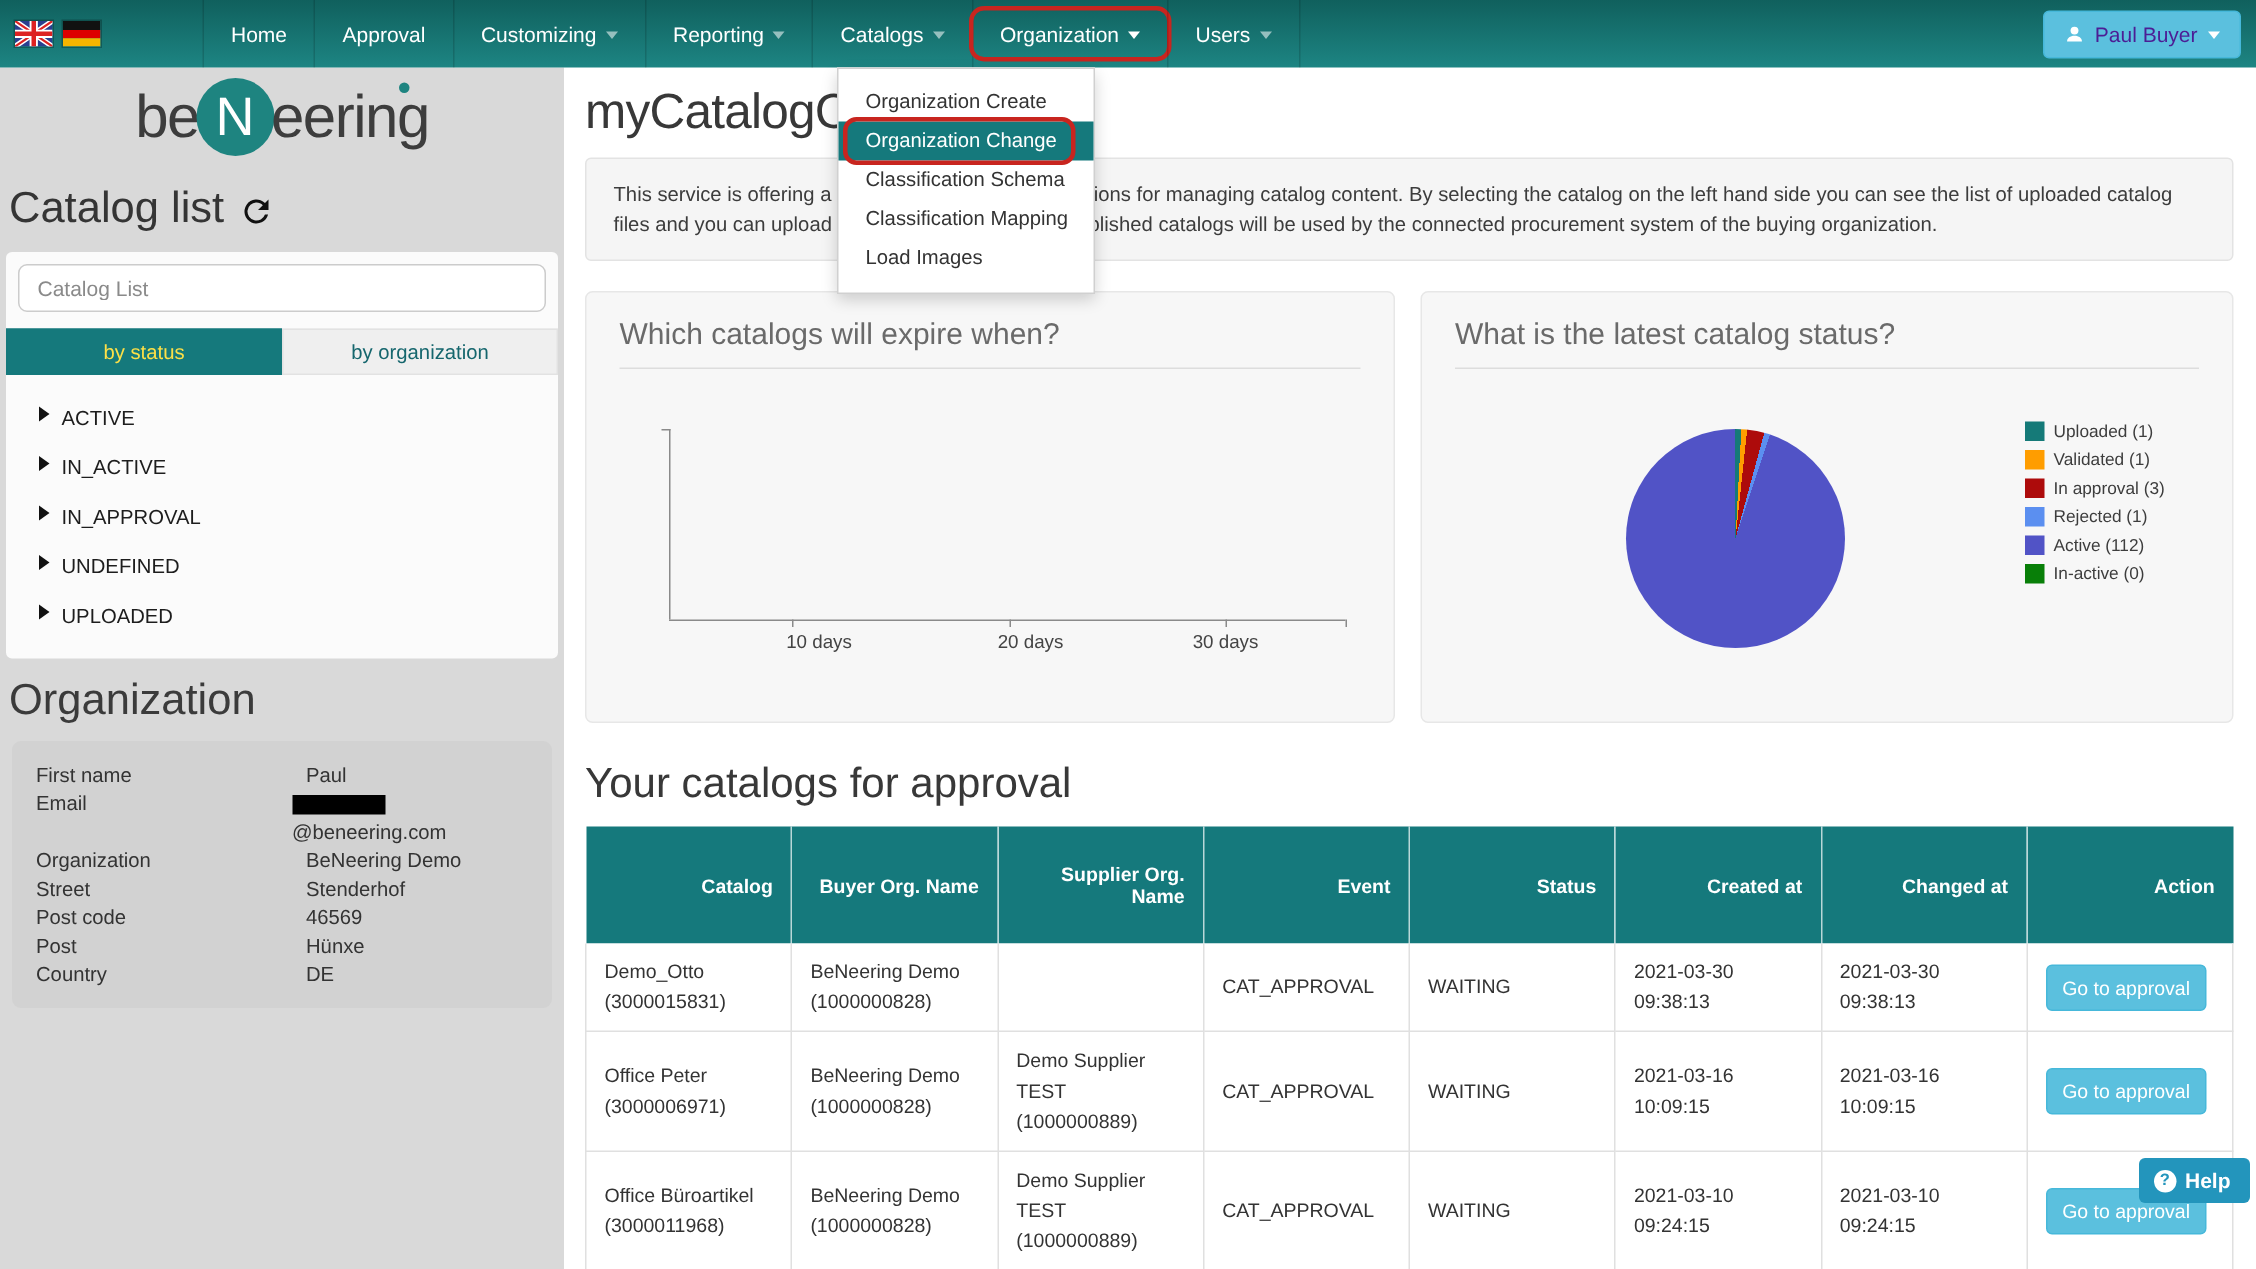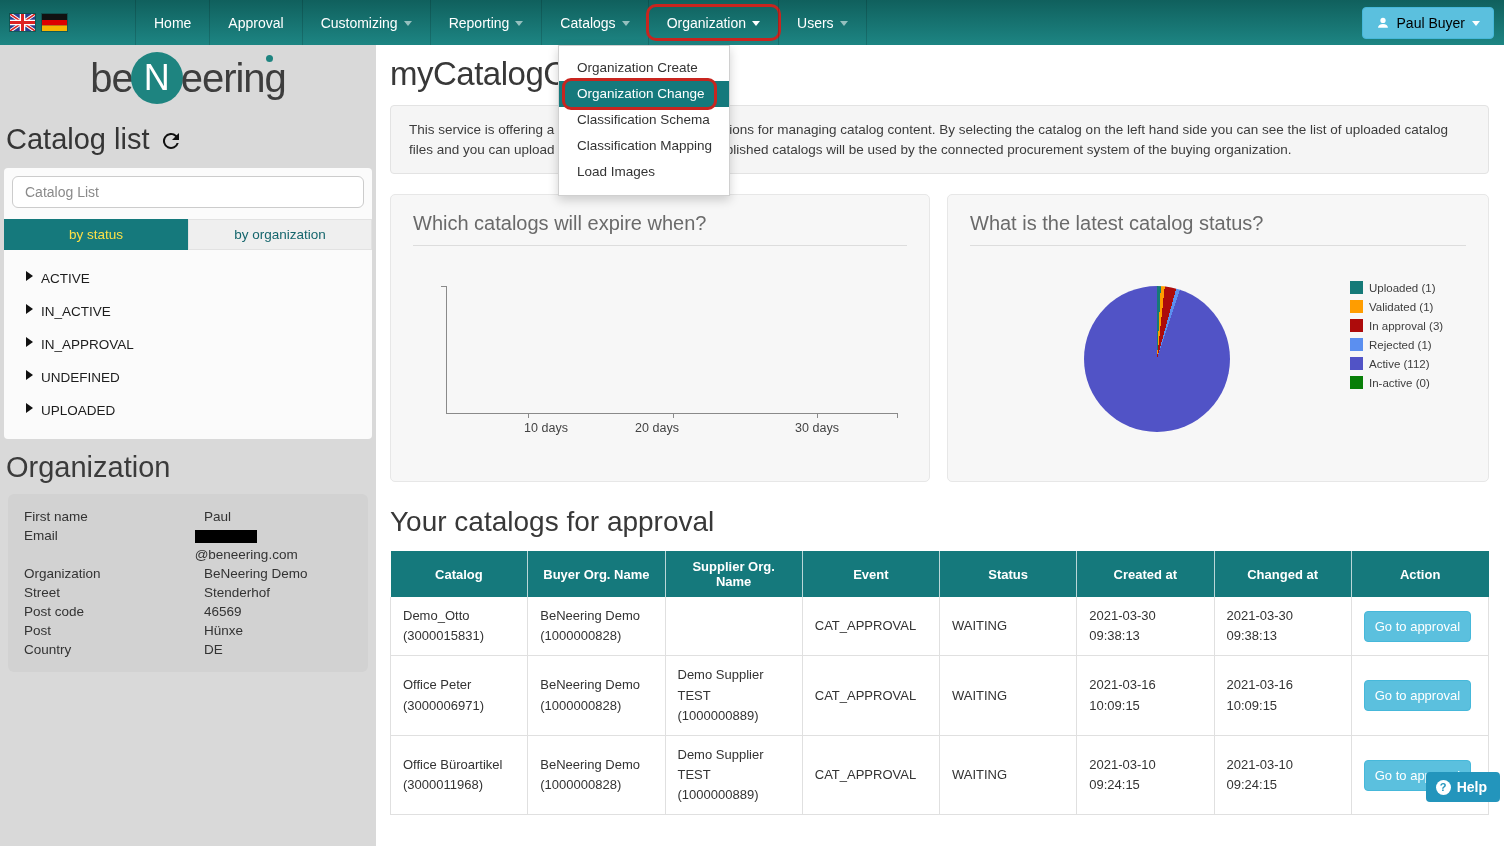--- a/index.html
+++ b/index.html
@@ -12,21 +12,21 @@
   .flag { width:25px; height:17px; display:inline-block; box-shadow:0 0 0 1px rgba(0,0,0,.25); cursor:pointer; }
   .nav-items { display:flex; align-items:stretch; }
   .nav-item { position:relative; display:flex; align-items:center; gap:6px; padding:0 18px; color:#fff;
     font-size:14px; text-decoration:none; cursor:pointer; border-left:1px solid rgba(0,0,0,.15); }
   .nav-item:last-child { border-right:1px solid rgba(0,0,0,.15); }
   .caret { width:0; height:0; border-left:4px solid transparent; border-right:4px solid transparent;
     border-top:5px solid rgba(255,255,255,.55); margin-top:2px; }
   .caret.bright { border-top-color:#fff; }
   .red-annot { position:absolute; inset:4px -3px 4px -3px; border:3px solid #c8251f; border-radius:10px; pointer-events:none; }
   .user-btn { margin-left:auto; align-self:center; margin-right:10px; display:flex; align-items:center; gap:7px;
-    background:#5bc0de; border:1px solid #46b8da; color:#000000; font-size:14px; padding:7px 13px; border-radius:4px;
+    background:#5bc0de; border:1px solid #46b8da; color:#4c1d95; font-size:14px; padding:7px 13px; border-radius:4px;
     cursor:pointer; font-family:inherit; }
   .user-btn .caret { border-top-color:#fff; }
 
   
   .dropdown { position:absolute; left:558px; top:45px; width:172px; background:#fff; z-index:200;
     border:1px solid #d0d0d0; box-shadow:0 4px 10px rgba(0,0,0,.18); padding:9px 0 10px; }
   .dropdown-item { position:relative; display:block; padding:5px 0 5px 18px; font-size:13.5px; color:#333;
     cursor:pointer; line-height:16px; }
   .dropdown-item.active { background:#15797c; color:#fff; }
   .dropdown-item .red-annot { inset:-3px 12px -3px 3px; border-radius:9px; }
@@ -75,22 +75,22 @@
   .xtick { position:absolute; top:218px; width:1px; height:5px; background:#8a8a8a; }
   .xlabel { position:absolute; top:226px; width:70px; margin-left:-35px; text-align:center; font-size:12.5px; color:#444; }
   
   .pie { position:absolute; left:136px; top:91px; width:146px; height:146px; border-radius:50%; }
   .legend { position:absolute; left:402px; top:83px; }
   .legend-item { display:flex; align-items:center; gap:6px; height:19px; font-size:11.5px; color:#3d3d3d; }
   .legend-swatch { width:13px; height:13px; display:inline-block; }
 
   .section-title { margin-top:24px; font-size:28px; font-weight:300; color:#383838; }
   .approval-table { margin-top:13px; width:1099px; border-collapse:collapse; table-layout:fixed; }
-  .approval-table th { background:#15797c; color:#fff; font-size:13px; font-weight:600; text-align:center;
-    padding:8px 12px; border-right:1px solid rgba(255,255,255,.7); height:33px; }
+  .approval-table th { background:#15797c; color:#fff; font-size:13px; font-weight:600; text-align:right;
+    padding:24px 12px; border-right:1px solid rgba(255,255,255,.7); height:33px; }
   .approval-table th:last-child { border-right:none; }
   .approval-table td { font-size:13px; color:#333; padding:9px 12px; border-bottom:1px solid #e0e0e0;
     border-right:1px solid #e0e0e0; vertical-align:middle; line-height:1.55; height:54px; background:#fff; }
   .approval-table td:first-child { border-left:1px solid #e0e0e0; }
   .go-btn { background:#5bc0de; border:1px solid #46b8da; color:#fff; font-size:13px; padding:7px 10px;
     border-radius:4px; cursor:pointer; font-family:inherit; }
 
   .help-btn { position:absolute; right:4px; bottom:44px; background:#2395bc; color:#fff; border:none;
     font-size:14px; font-weight:bold; padding:7px 13px 7px 10px; border-radius:4px; display:flex; align-items:center;
     gap:6px; cursor:pointer; font-family:inherit; z-index:50; }
@@ -246,21 +246,21 @@
     <div class="panel expire">
       <div class="panel-title">Which catalogs will expire when?</div>
       <div class="axis-y"></div>
       <div class="axis-y-tick"></div>
       <div class="axis-x"></div>
       <div class="xtick" style="left:137px"></div>
       <div class="xtick" style="left:282px"></div>
       <div class="xtick" style="left:426px"></div>
       <div class="xtick" style="left:506px"></div>
       <div class="xlabel" style="left:155px">10 days</div>
-      <div class="xlabel" style="left:266px">20 days</div>
+      <div class="xlabel" style="left:296px">20 days</div>
       <div class="xlabel" style="left:426px">30 days</div>
     </div>
 
     <div class="panel status">
       <div class="panel-title">What is the latest catalog status?</div>
       <div class="pie" style="background: conic-gradient(rgb(21, 122, 120) 0deg, rgb(21, 122, 120) 3.05085deg, rgb(255, 157, 0) 3.05085deg, rgb(255, 157, 0) 6.10169deg, rgb(173, 11, 11) 6.10169deg, rgb(173, 11, 11) 15.2542deg, rgb(91, 143, 240) 15.2542deg, rgb(91, 143, 240) 18.3051deg, rgb(81, 83, 198) 18.3051deg, rgb(81, 83, 198) 360deg, rgb(8, 127, 8) 360deg, rgb(8, 127, 8) 360deg);"></div>
       <div class="legend">
         <div class="legend-item">
             <span class="legend-swatch" style="background-color: rgb(21, 122, 120);"></span>
             <span>Uploaded (1)</span>

